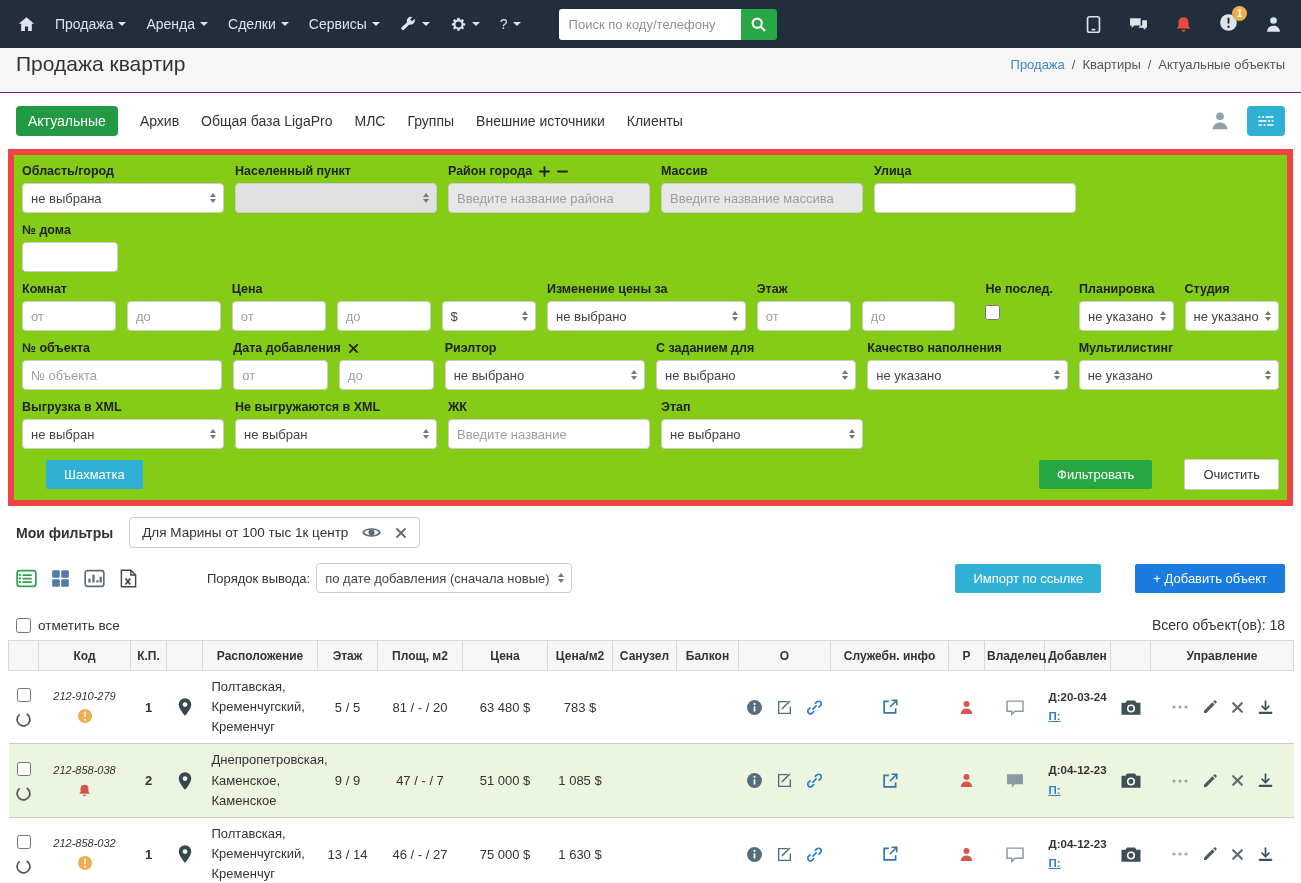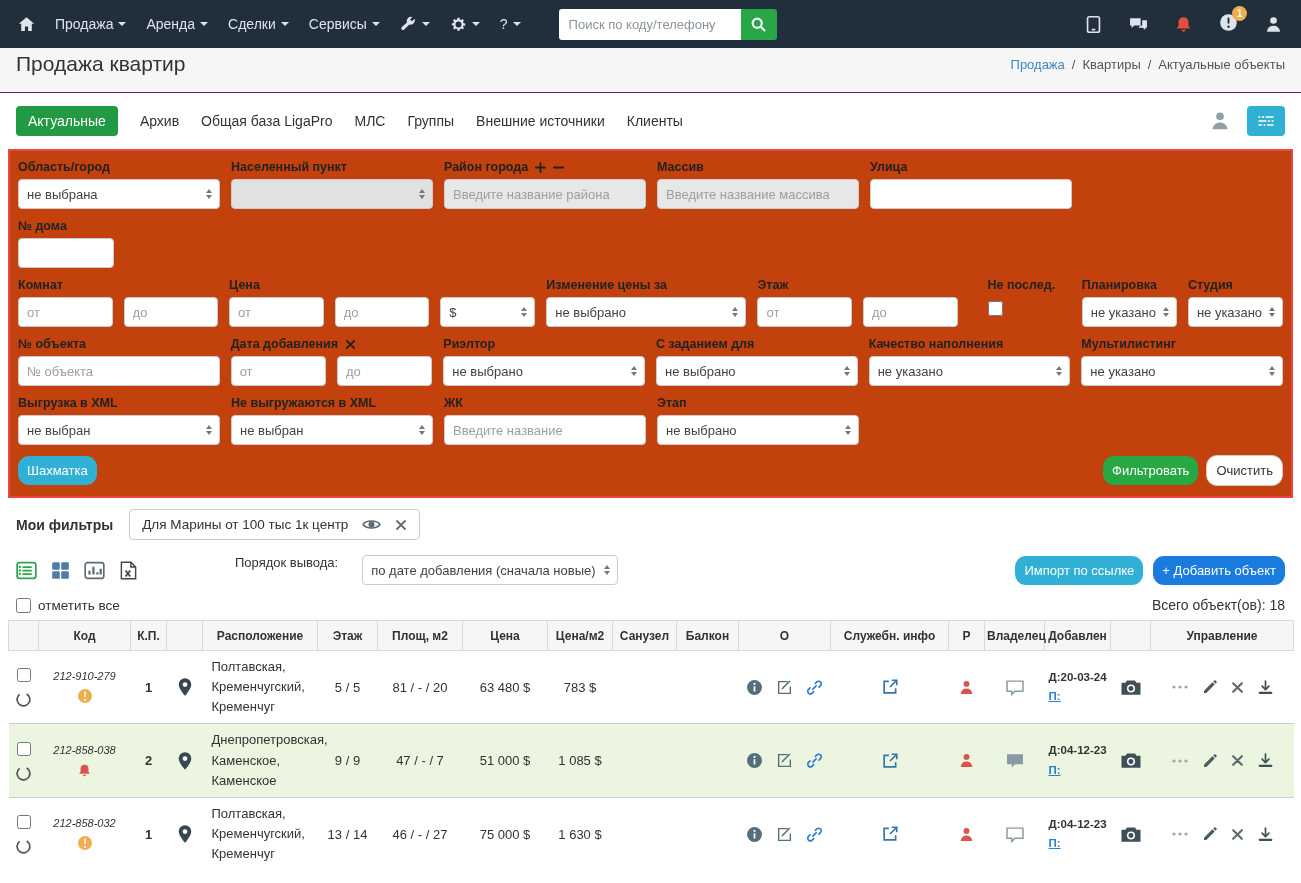--- a/index.html
+++ b/index.html
@@ -40,21 +40,21 @@
   
   .tabs-bar { display:flex; align-items:center; gap:22px; padding:13px 16px; background:#fff; }
   .tab { font-size:14px; color:#333; cursor:pointer; padding:7px 0; white-space:nowrap; }
   .tab.active { background:#219a43; color:#fff; padding:7px 12px; border-radius:4px; }
   .tabs-right { margin-left:auto; display:flex; align-items:center; gap:16px; }
   .user-ic { width:22px; height:22px; color:#90a0ab; }
   .filter-toggle { width:38px; height:30px; background:#31b0d5; border:none; border-radius:4px;
     display:flex; align-items:center; justify-content:center; cursor:pointer; }
 
   
-  .filter-panel { margin:0 8px; border:2px solid #ef4444; background:#c2410c; padding:9px 8px 10px; }
+  .filter-panel { margin:0 8px; border:6px solid #ef4444; background:#84cc16; padding:9px 8px 10px; }
   .f-row { display:flex; gap:11px; margin-bottom:10px; }
   .fg { display:flex; flex-direction:column; }
   .fg .lbl { font-size:12.5px; font-weight:bold; color:#222; margin-bottom:5px;
     display:flex; align-items:center; gap:7px; white-space:nowrap; }
   .w200 { width:202px; } .w96 { width:96px; } .w80 { width:84px;margin-left:19px; }
   .pair { display:flex; gap:11px; }
   .pair .inp { flex:1; min-width:0; }
   .inp { height:30px; border:1px solid #ccc; border-radius:4px; padding:0 8px;
     font-size:13px; color:#444; background:#fff; width:100%; }
   .inp::placeholder { color:#9aa0a6; }
@@ -64,44 +64,44 @@
     cursor:pointer; overflow:hidden; }
   .sel .sel-text { white-space:nowrap; overflow:hidden; flex:1; }
   .sel-ar { display:flex; flex-direction:column; gap:2px; margin-left:6px; flex:none; }
   .sel-ar::before { content:""; border-left:3.5px solid transparent;
     border-right:3.5px solid transparent; border-bottom:4.5px solid #777; }
   .sel-ar::after { content:""; border-left:3.5px solid transparent;
     border-right:3.5px solid transparent; border-top:4.5px solid #777; }
   .sel.disabled { background:#e1e1e1; color:#999; }
   .mini-ic { width:11px; height:11px; cursor:pointer; }
   .f-buttons { display:flex; align-items:center; margin-top:2px; }
-  .btn { border:none; border-radius:11px; font-size:13px; padding:7px 9px; cursor:pointer; }
+  .btn { border:none; border-radius:2px; font-size:13px; padding:7px 18px; cursor:pointer;margin-left:24px; }
   .btn-teal { background:#31b0d5; color:#fff; }
   .btn-green { background:#28a745; color:#fff; }
   .btn-white { background:#fff; color:#333; border:1px solid #ccc; }
   .btn-blue { background:#1b7ce0; color:#fff; }
   .sp { flex:1; }
 
   
   .myfilters { display:flex; align-items:center; gap:16px; padding:11px 16px; }
   .mf-label { font-size:14px; font-weight:bold; }
   .chip { display:flex; align-items:center; gap:14px; border:1px solid #ccc; border-radius:4px;
     background:#fff; padding:7px 12px; font-size:13.5px; color:#333; }
   .chip .ic { cursor:pointer; }
 
   
   .view-toolbar { display:flex; align-items:center; padding:4px 16px 10px; }
   .view-icons { display:flex; align-items:center; gap:13px; }
   .view-icons .ic { width:21px; height:19px; cursor:pointer; }
-  .order-group { display:flex; gap:24px; margin-left:96px; font-size:13px; }
+  .order-group { display:flex; align-items:center; gap:6px; margin-left:68px; font-size:13px; }
   .order-sel { width:256px; }
   .tb-actions { margin-left:auto; display:flex; gap:10px; }
 
   
-  .selectall-row { display:flex; align-items:center; padding:2px 16px 7px; font-size:13.5px; gap:7px; }
+  .selectall-row { display:flex; align-items:center; padding:2px 16px 7px; font-size:13.5px; gap:7px;margin-top:12px; }
   .total { margin-left:auto; font-size:14px; }
 
   
   table { width:1285px; margin:0 8px; border-collapse:collapse; table-layout:fixed; }
   th { border:1px solid #d9d9d9; background:#f6f6f6; font-size:12px; font-weight:bold;
     color:#333; height:30px; text-align:center; padding:4px 2px; }
   td { border-top:1px solid #ccc; vertical-align:middle; text-align:center;
     font-size:13px; padding:6px 3px; height:67px; }
   tr.green td { background:#ecf5df; }
   .check-stack { display:flex; flex-direction:column; align-items:center; gap:9px; padding-top:2px; }

